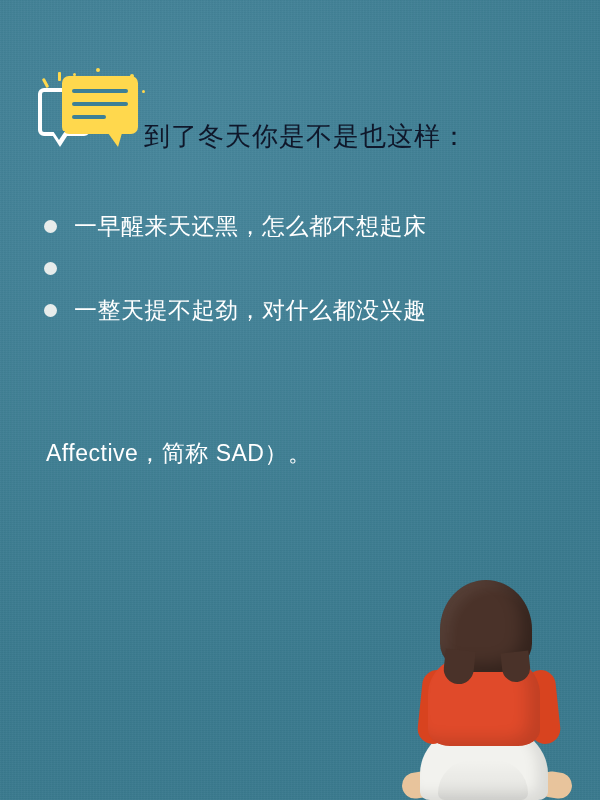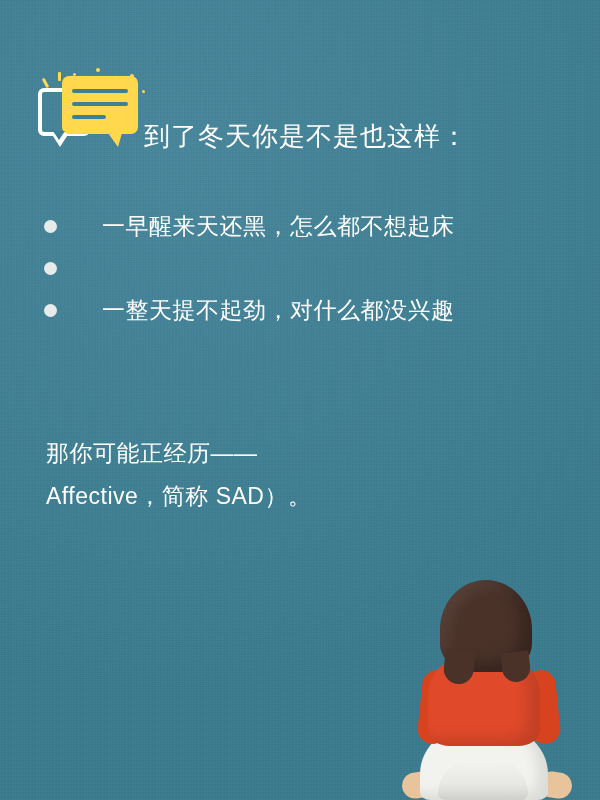--- a/index.html
+++ b/index.html
@@ -115,21 +115,21 @@
   .spark.s4 { left: 58px; top: -4px; width: 4px; height: 4px; border-radius: 50%; }
   .spark.s5 { left: 92px; top: 2px; width: 4px; height: 4px; border-radius: 50%; }
   .spark.s6 { left: 104px; top: 18px; width: 3px; height: 3px; border-radius: 50%; }
 
   
   .headline {
     position: absolute;
     left: 144px;
     top: 120px;
     width: 430px;
-    color: #ffffff;
+    color: #0f172a;
     font-size: 26px;
     letter-spacing: 1px;
     line-height: 1.3;
     white-space: nowrap;
   }
 
   
   .bullets {
     position: absolute;
     left: 44px;
@@ -140,21 +140,20 @@
     padding: 0;
   }
   .bullets li {
     display: flex;
     align-items: center;
     margin-bottom: 21px;
     color: #ffffff;
     font-size: 23px;
     letter-spacing: 0.5px;
     line-height: 1.25;
-    gap: 28px;
   }
   .bullet-dot {
     flex: 0 0 auto;
     width: 13px;
     height: 13px;
     border-radius: 50%;
     background: #e7eceb;
     margin-right: 17px;
   }
 
@@ -311,21 +310,20 @@
     <li>
       <span class="bullet-dot"></span>
     </li>
     <li>
       <span class="bullet-dot"></span>
       <span>一整天提不起劲，对什么都没兴趣</span>
     </li>
   </ul>
 
   <div class="paragraph">
-    <div>那你可能正经历——</div>
     <div>Affective，简称 SAD）。</div>
   </div>
 
   <div class="girl">
     <div class="leg-l"></div>
     <div class="leg-r"></div>
     <div class="skirt"></div>
     <div class="arm-l"></div>
     <div class="arm-r"></div>
     <div class="torso"></div>

